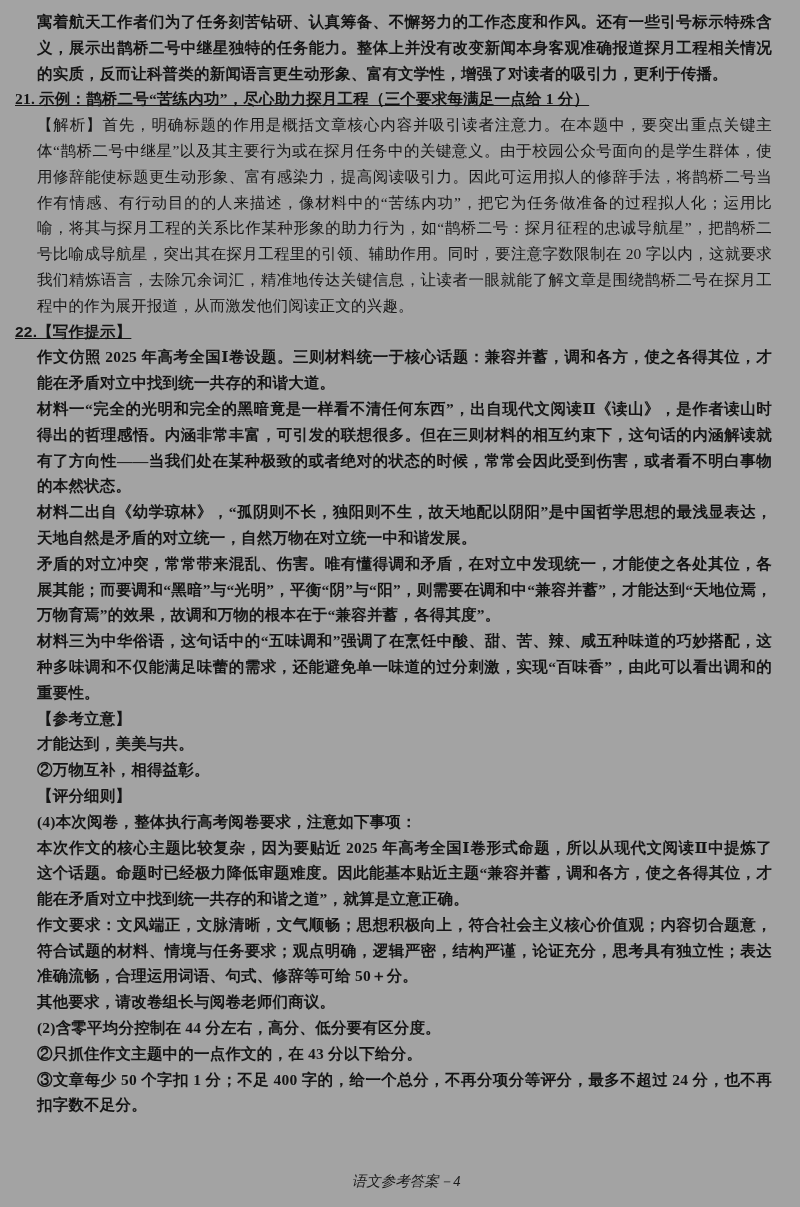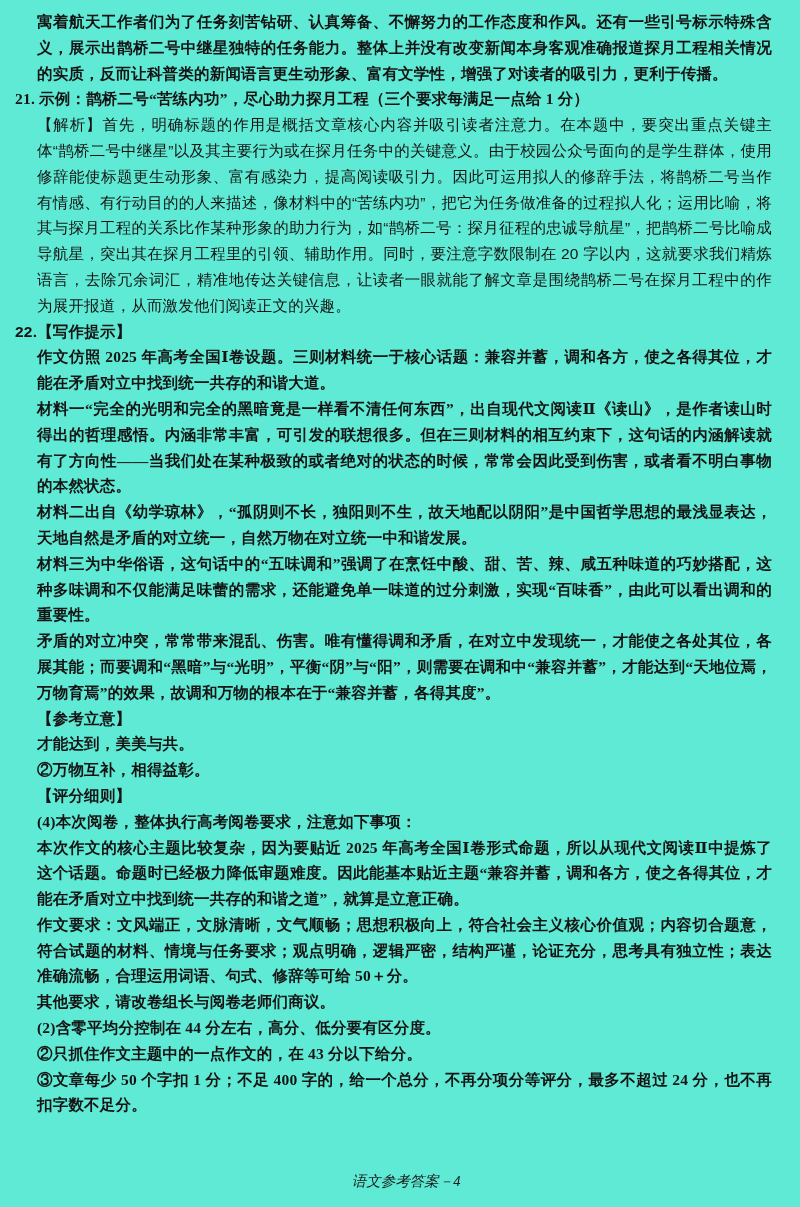--- a/index.html
+++ b/index.html
@@ -4,51 +4,52 @@
 <style>
   html, body {
     margin: 0;
     padding: 0;
     background: #ffffff;
   }
   .page {
     position: relative;
     width: 800px;
     height: 1207px;
-    background: #5eead4;
+    background: #a3a3a3;
     color: #141414;
     overflow: hidden;
     font-family: "Liberation Serif", "DejaVu Serif", serif;
   }
   .content {
     padding: 9px 28px 0 37px;
   }
   .content p {
     margin: 0;
     font-size: 15.5px;
     line-height: 25.8px;
     text-align: justify;
     letter-spacing: 0.2px;
     word-break: break-all;
   }
   .song {
     font-family: "Liberation Serif", "DejaVu Serif", serif;
     font-weight: bold;
   }
   .kai {
-    font-family: Liberation Sans, sans-serif;
+    font-family: Liberation Serif, serif;
     font-weight: normal;
   }
   .hei {
     font-family: "Liberation Sans", "DejaVu Sans", sans-serif;
     font-weight: bold;
   }
   .hang {
     text-indent: -22px;
     margin-left: 0;
+    text-decoration: underline;
   }
   .footer {
     position: absolute;
     left: 12px;
     right: 0;
     bottom: 16px;
     text-align: center;
     font-family: "Liberation Serif", "DejaVu Serif", serif;
     font-style: italic;
     font-weight: normal;
@@ -61,22 +62,22 @@
 
 <div class="page">
   <div class="content">
     <p class="song">寓着航天工作者们为了任务刻苦钻研、认真筹备、不懈努力的工作态度和作风。还有一些引号标示特殊含义，展示出鹊桥二号中继星独特的任务能力。整体上并没有改变新闻本身客观准确报道探月工程相关情况的实质，反而让科普类的新闻语言更生动形象、富有文学性，增强了对读者的吸引力，更利于传播。</p>
     <p class="song hang">21. 示例：鹊桥二号“苦练内功”，尽心助力探月工程（三个要求每满足一点给 1 分）</p>
     <p class="kai">【解析】首先，明确标题的作用是概括文章核心内容并吸引读者注意力。在本题中，要突出重点关键主体“鹊桥二号中继星”以及其主要行为或在探月任务中的关键意义。由于校园公众号面向的是学生群体，使用修辞能使标题更生动形象、富有感染力，提高阅读吸引力。因此可运用拟人的修辞手法，将鹊桥二号当作有情感、有行动目的的人来描述，像材料中的“苦练内功”，把它为任务做准备的过程拟人化；运用比喻，将其与探月工程的关系比作某种形象的助力行为，如“鹊桥二号：探月征程的忠诚导航星”，把鹊桥二号比喻成导航星，突出其在探月工程里的引领、辅助作用。同时，要注意字数限制在 20 字以内，这就要求我们精炼语言，去除冗余词汇，精准地传达关键信息，让读者一眼就能了解文章是围绕鹊桥二号在探月工程中的作为展开报道，从而激发他们阅读正文的兴趣。</p>
     <p class="hei hang">22.【写作提示】</p>
     <p class="song">作文仿照 2025 年高考全国Ⅰ卷设题。三则材料统一于核心话题：兼容并蓄，调和各方，使之各得其位，才能在矛盾对立中找到统一共存的和谐大道。</p>
     <p class="song">材料一“完全的光明和完全的黑暗竟是一样看不清任何东西”，出自现代文阅读Ⅱ《读山》，是作者读山时得出的哲理感悟。内涵非常丰富，可引发的联想很多。但在三则材料的相互约束下，这句话的内涵解读就有了方向性——当我们处在某种极致的或者绝对的状态的时候，常常会因此受到伤害，或者看不明白事物的本然状态。</p>
     <p class="song">材料二出自《幼学琼林》，“孤阴则不长，独阳则不生，故天地配以阴阳”是中国哲学思想的最浅显表达，天地自然是矛盾的对立统一，自然万物在对立统一中和谐发展。</p>
+    <p class="song">矛盾的对立冲突，常常带来混乱、伤害。唯有懂得调和矛盾，在对立中发现统一，才能使之各处其位，各展其能；而要调和“黑暗”与“光明”，平衡“阴”与“阳”，则需要在调和中“兼容并蓄”，才能达到“天地位焉，万物育焉”的效果，故调和万物的根本在于“兼容并蓄，各得其度”。</p>
     <p class="song">材料三为中华俗语，这句话中的“五味调和”强调了在烹饪中酸、甜、苦、辣、咸五种味道的巧妙搭配，这种多味调和不仅能满足味蕾的需求，还能避免单一味道的过分刺激，实现“百味香”，由此可以看出调和的重要性。</p>
-    <p class="song">矛盾的对立冲突，常常带来混乱、伤害。唯有懂得调和矛盾，在对立中发现统一，才能使之各处其位，各展其能；而要调和“黑暗”与“光明”，平衡“阴”与“阳”，则需要在调和中“兼容并蓄”，才能达到“天地位焉，万物育焉”的效果，故调和万物的根本在于“兼容并蓄，各得其度”。</p>
     <p class="hei">【参考立意】</p>
     <p class="song">才能达到，美美与共。</p>
     <p class="song">②万物互补，相得益彰。</p>
     <p class="hei">【评分细则】</p>
     <p class="song">(4)本次阅卷，整体执行高考阅卷要求，注意如下事项：</p>
     <p class="song">本次作文的核心主题比较复杂，因为要贴近 2025 年高考全国Ⅰ卷形式命题，所以从现代文阅读Ⅱ中提炼了这个话题。命题时已经极力降低审题难度。因此能基本贴近主题“兼容并蓄，调和各方，使之各得其位，才能在矛盾对立中找到统一共存的和谐之道”，就算是立意正确。</p>
     <p class="song">作文要求：文风端正，文脉清晰，文气顺畅；思想积极向上，符合社会主义核心价值观；内容切合题意，符合试题的材料、情境与任务要求；观点明确，逻辑严密，结构严谨，论证充分，思考具有独立性；表达准确流畅，合理运用词语、句式、修辞等可给 50＋分。</p>
     <p class="song">其他要求，请改卷组长与阅卷老师们商议。</p>
     <p class="song">(2)含零平均分控制在 44 分左右，高分、低分要有区分度。</p>
     <p class="song">②只抓住作文主题中的一点作文的，在 43 分以下给分。</p>

